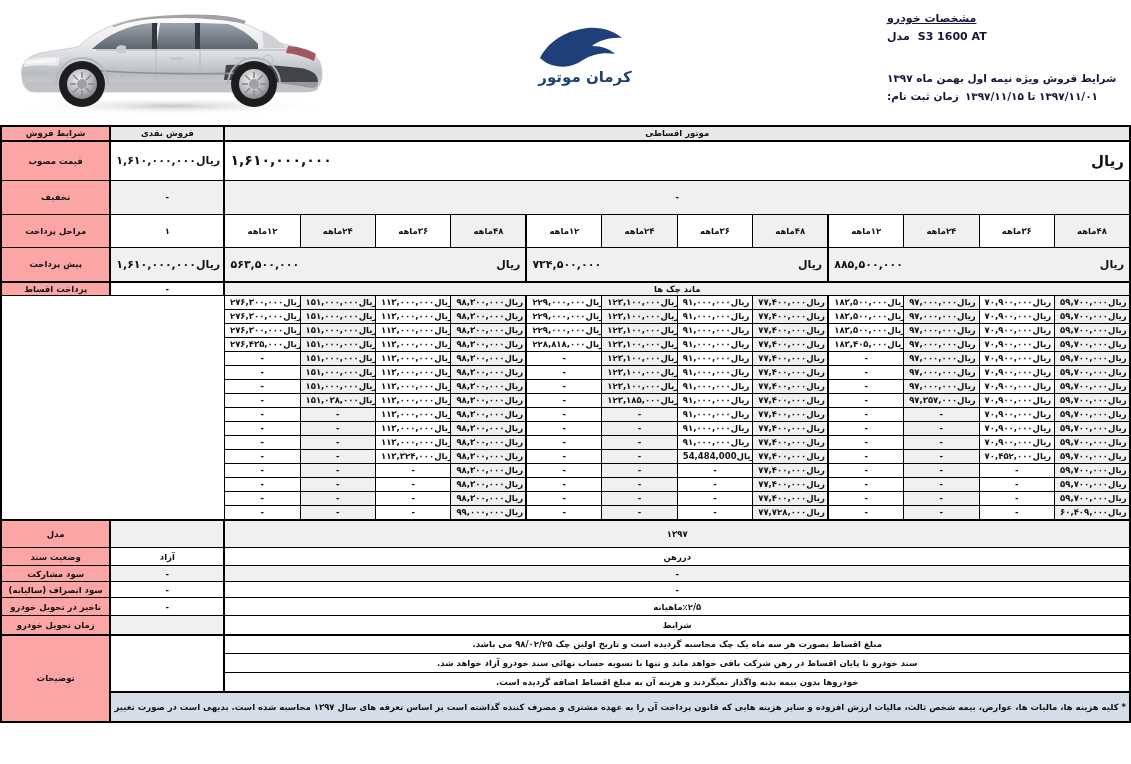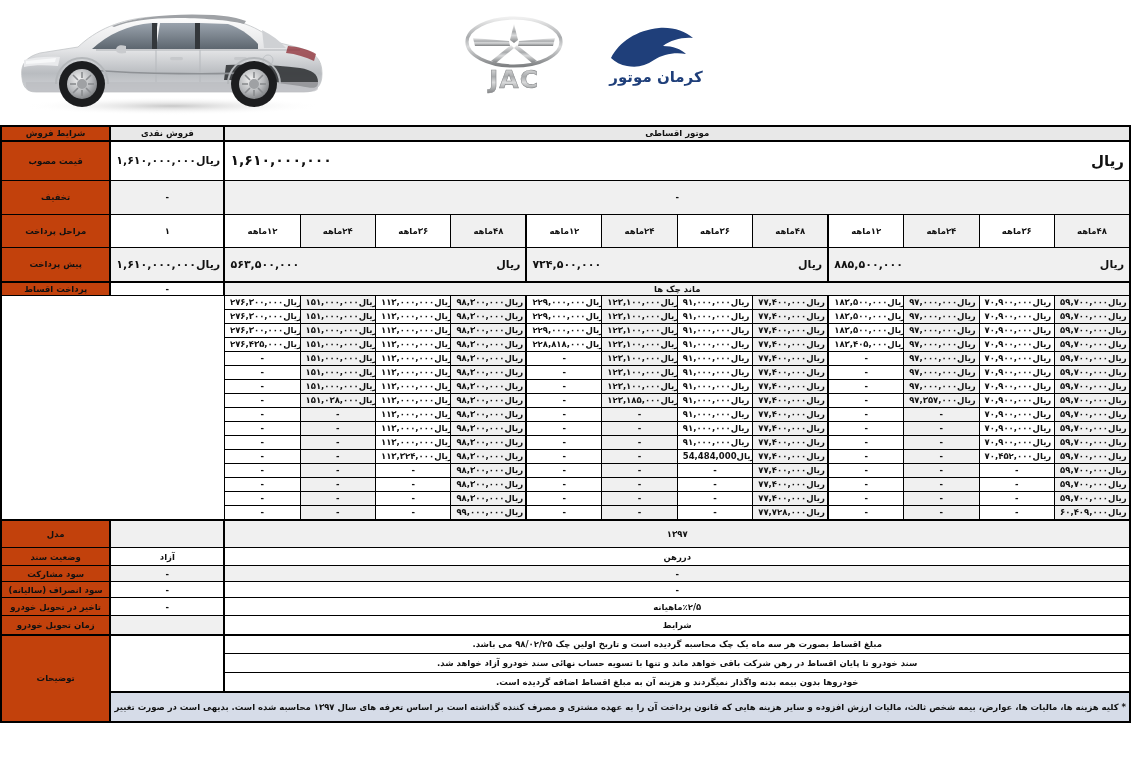--- a/index.html
+++ b/index.html
@@ -41,21 +41,21 @@
     padding:1px 3px;
     text-align:center;
     vertical-align:middle;
     font-size:8.5px;
     font-weight:bold;
     color:#111;
     line-height:1.25;
     white-space:nowrap;
     overflow:hidden;
   }
-  .lbl{background:#c2410c;font-size:9px;font-weight:bold;margin-top:40px;}
+  .lbl{background:#fca5a5;font-size:9px;font-weight:bold;margin-top:40px;}
   .hdrgrey{background:#e8e8e8;font-size:9px;font-weight:bold;}
   .shade{background:#f0f0f0;}
   .white{background:#ffffff;}
   .note-blue{background:#d6dce8;font-size:8px;font-weight:bold;text-align:center;}
   .thickR{border-right:2px solid #000 !important;}
   .thickT{border-top:2px solid #000 !important;}
   .thickB{border-bottom:2px solid #000 !important;}
 
   
   .money{display:flex;flex-direction:row-reverse;align-items:center;justify-content:space-between;width:100%;padding:0 2px;box-sizing:border-box;}
@@ -167,43 +167,34 @@
       </svg>
     </div>
 
     <div class="logos">
       <div class="kerman-logo">
         <svg viewBox="0 0 118 72" width="118" height="72">
           <path d="M14,38 C22,22 40,10 62,8 C76,7 88,11 96,18 C85,17 74,20 66,26 C76,26 84,29 89,34 C78,32 66,34 57,40 C48,46 40,48 30,46 C24,45 18,42 14,38 Z" fill="#1f3f7a"></path>
           <text x="59" y="62" font-family="'DejaVu Sans','Liberation Sans',sans-serif" font-size="15" font-weight="bold" fill="#1f3f7a" text-anchor="middle" direction="rtl">کرمان موتور</text>
         </svg>
       </div>
-      <div class="jac-logo">
-        <svg viewBox="0 0 118 80" width="118" height="80">
-          <defs>
-            <linearGradient id="chrome" x1="0" y1="0" x2="0" y2="1">
-              <stop offset="0%" stop-color="#efefef"></stop>
-              <stop offset="40%" stop-color="#a9abad"></stop>
-              <stop offset="60%" stop-color="#d9dadb"></stop>
-              <stop offset="100%" stop-color="#7e8082"></stop>
-            </linearGradient>
-          </defs>
-          <ellipse cx="59" cy="26" rx="47" ry="24" fill="none" stroke="url(#chrome)" stroke-width="3.2"></ellipse>
-          <g fill="url(#chrome)">
-            <path d="M59,8 L63,24 L59,27 L55,24 Z"></path>
-            <path d="M18,22 L54,25 L55,30 L20,30 Z"></path>
-            <path d="M100,22 L64,25 L63,30 L98,30 Z"></path>
-            <path d="M36,45 L56,29 L59,32 L41,47 Z"></path>
-            <path d="M82,45 L62,29 L59,32 L77,47 Z"></path>
-          </g>
-          <text x="59" y="72" font-family="'DejaVu Sans','Liberation Sans',sans-serif" font-size="25" font-weight="bold" fill="url(#chrome)" stroke="#8a8c8e" stroke-width="0.6" text-anchor="middle" letter-spacing="1">JAC</text>
-        </svg>
+    </div>
+
+    <div class="titles">
+      <div class="t-spec">مشخصات خودرو</div>
+      <div class="t-model-row">
+        <span class="t-model-val">S3 1600 AT</span>
+        <span>مدل</span>
+      </div>
+      <div class="t-cond">شرایط فروش ویژه نیمه اول بهمن ماه ۱۳۹۷</div>
+      <div class="t-time-row">
+        <span>۱۳۹۷/۱۱/۰۱ تا ۱۳۹۷/۱۱/۱۵</span>
+        <span>زمان ثبت نام:</span>
       </div>
     </div>
-
   </div>
 
   <table class="main">
     <colgroup>
       <col style="width:74px">
         <col style="width:74px">
         <col style="width:74px">
         <col style="width:74px">
       <col style="width:74px">
         <col style="width:74px">

